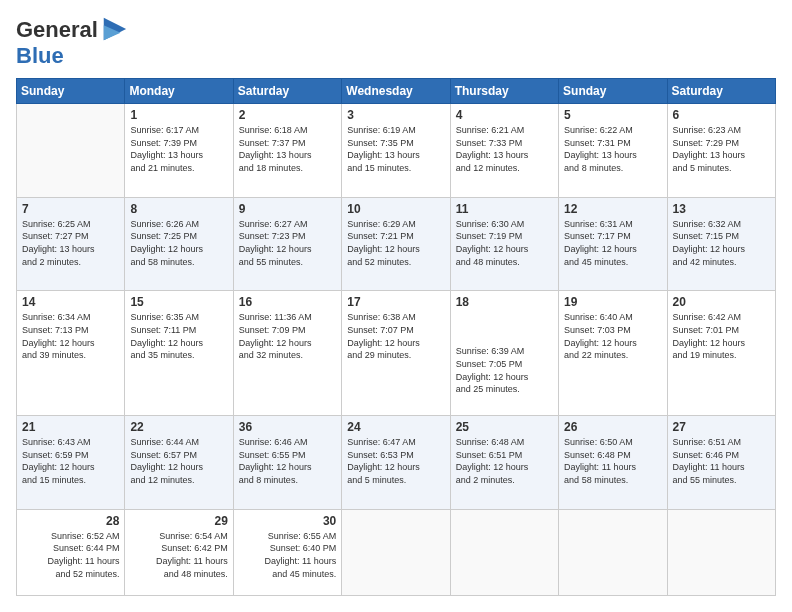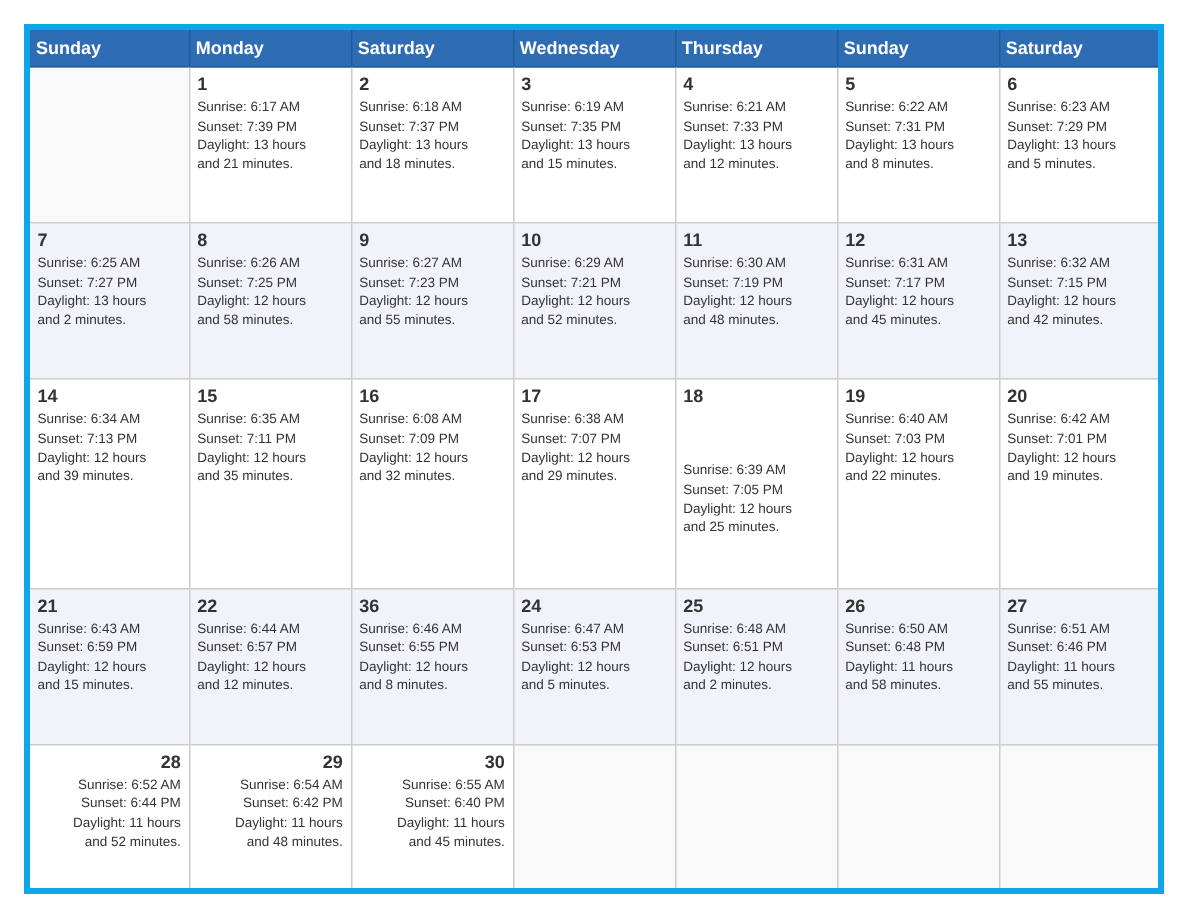--- a/index.html
+++ b/index.html
@@ -46,21 +46,21 @@
       font-size: 32px;
       font-weight: bold;
       color: #333;
     }
     .subtitle {
       font-size: 15px;
       color: #555;
     }
     .calendar {
       flex: 1;
-      border: 4px solid #0ea5e9;
+      border: 1px solid #0ea5e9;
       border-collapse: collapse;
       width: 100%;
       table-layout: fixed;
     }
     .calendar th {
       background: #2e6db4;
       color: #fff;
       font-size: 12px;
       font-weight: bold;
       padding: 5px 4px;
@@ -94,20 +94,38 @@
       background: #f9f9f9;
     }
     .alt-row td {
       background: #f0f4fa;
     }
   </style>
 </head>
 <body>
 
 <div class="page">
+  <div class="header">
+    <div class="logo">
+      <div>
+        <div style="display:flex;align-items:center;">
+          <span class="logo-text logo-general">General</span>
+          <svg class="logo-icon" viewBox="0 0 30 30">
+            <polygon points="4,26 28,14 4,2" fill="#2e6db4"></polygon>
+            <polygon points="4,26 22,18 4,10" fill="#5a9fd4"></polygon>
+          </svg>
+        </div>
+        <span class="logo-text logo-blue">Blue</span>
+      </div>
+    </div>
+    <div class="title-block">
+      <div class="month-title"></div>
+      <div class="subtitle"></div>
+    </div>
+  </div>
 
   <table class="calendar">
     <thead>
       <tr>
       <th>Sunday</th>
           <th>Monday</th>
           <th>Saturday</th>
           <th>Wednesday</th>
           <th>Thursday</th>
           <th>Sunday</th>
@@ -221,21 +239,21 @@
           </td>
           <td>
             <span class="day-num">15</span>
             <div class="day-info" style="white-space: pre-line;">Sunrise: 6:35 AM
 Sunset: 7:11 PM
 Daylight: 12 hours
 and 35 minutes.</div>
           </td>
           <td>
             <span class="day-num">16</span>
-            <div class="day-info" style="white-space: pre-line;">Sunrise: 6:08 AM
+            <div class="day-info" style="white-space: pre-line;">Sunrise: 11:36 AM
 Sunset: 7:09 PM
 Daylight: 12 hours
 and 32 minutes.</div>
           </td>
           <td>
             <span class="day-num">17</span>
             <div class="day-info" style="white-space: pre-line;">Sunrise: 6:38 AM
 Sunset: 7:07 PM
 Daylight: 12 hours
 and 29 minutes.</div>

